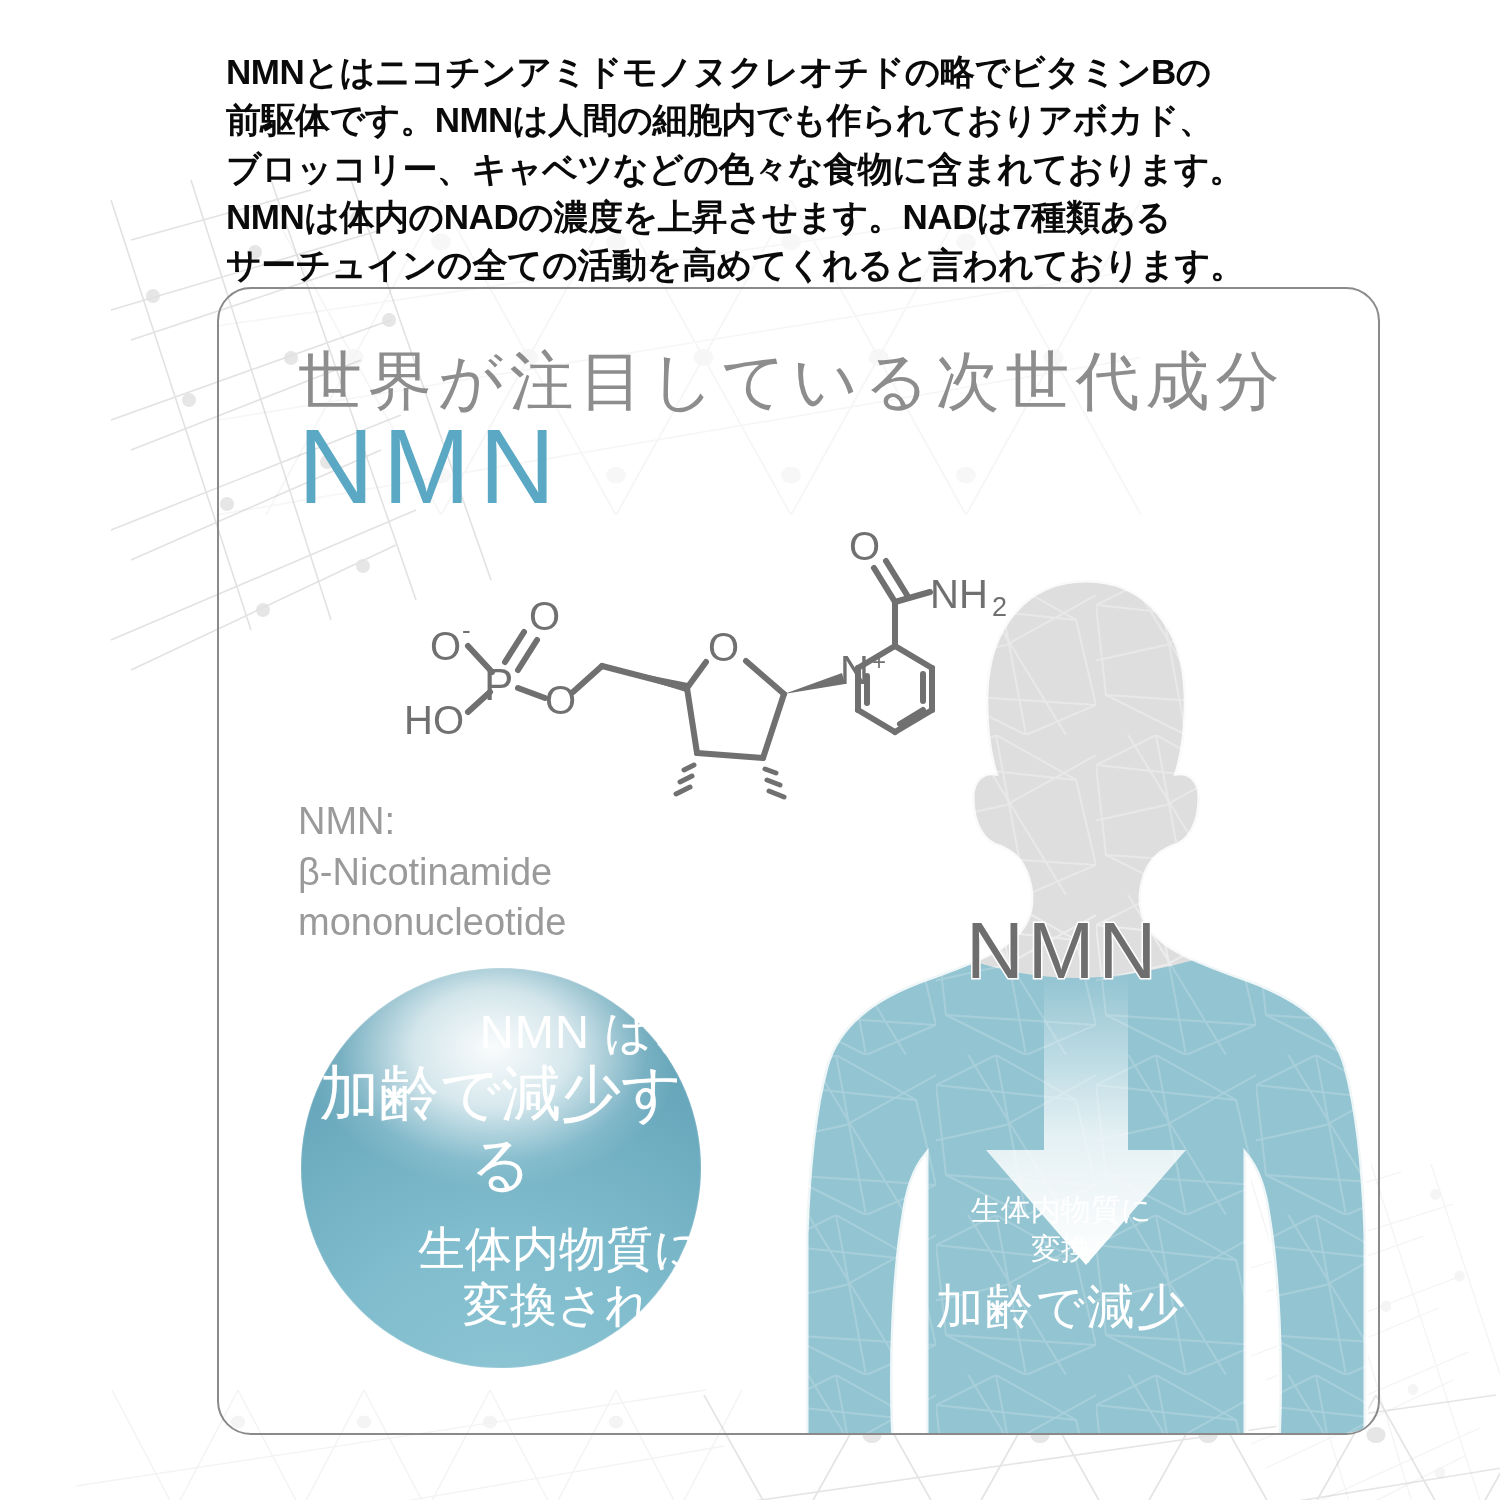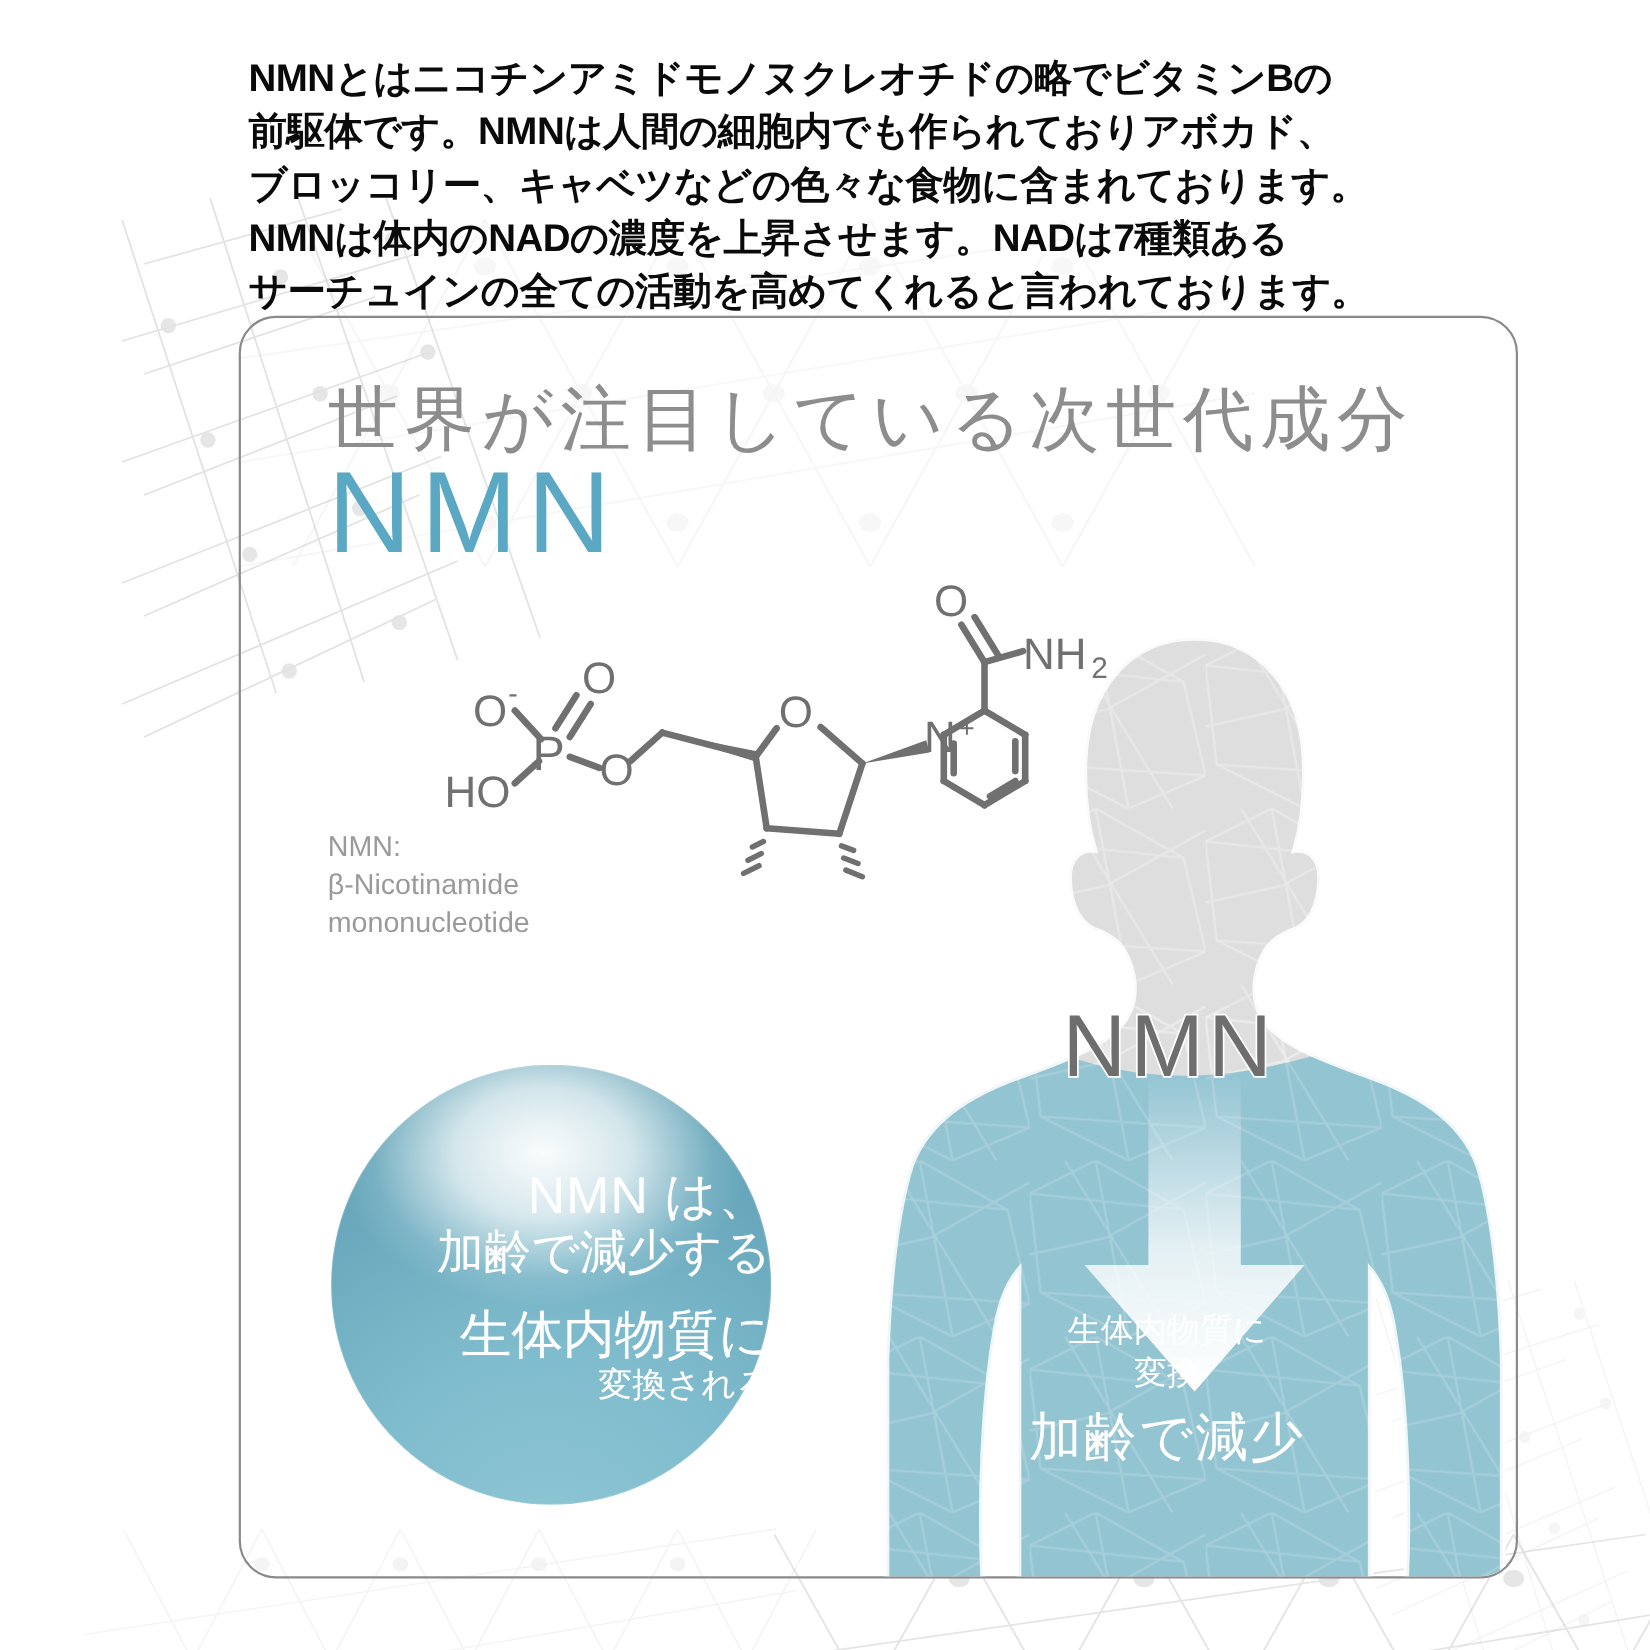--- a/index.html
+++ b/index.html
@@ -54,22 +54,22 @@
     font-size:105px;letter-spacing:9px;color:#5aa8c4;
     font-weight:300;line-height:1;
     z-index:30;
   }
 
   
   .molecule{position:absolute;left:370px;top:440px;width:620px;height:360px;z-index:28;}
 
   
   .molcap{
-    position:absolute;left:262px;top:752px;
-    font-size:26px;line-height:1.33;color:#9a9a9a;font-weight:400;
+    position:absolute;left:262px;top:796px;
+    font-size:38px;line-height:1.33;color:#9a9a9a;font-weight:400;
     white-space:pre-line;
     z-index:30;
   }
 
   
   .bubble-wrap{position:absolute;left:265px;top:968px;width:400px;height:400px;z-index:32;}
   .bubble{
     position:absolute;left:0;top:0;width:400px;height:400px;border-radius:50%;
     background:
       radial-gradient(ellipse 62% 46% at 48% 20%, rgba(255,255,255,0.97) 0%, rgba(255,255,255,0.72) 32%, rgba(255,255,255,0.12) 62%, rgba(255,255,255,0) 76%),
@@ -77,24 +77,24 @@
     box-shadow:inset 0 0 0 1px rgba(255,255,255,0.12);
   }
   .bubble-txt{
     position:absolute;left:0;top:0;width:400px;height:400px;
     display:flex;flex-direction:column;align-items:flex-end;justify-content:center;
     color:#ffffff;font-weight:200;
     text-align:center;line-height:1.18;
     text-shadow:0 0 1px rgba(255,255,255,0.4);
   }
   .bubble-l1{font-size:47px;letter-spacing:1px;}
-  .bubble-l2{font-size:43px;letter-spacing:0px;}
+  .bubble-l2{font-size:60px;letter-spacing:0px;}
   .bubble-gap{height:20px;}
   .bubble-l3{font-size:47px;letter-spacing:0px;}
-  .bubble-l4{font-size:31px;letter-spacing:0px;}
+  .bubble-l4{font-size:47px;letter-spacing:0px;}
 
   .fig-nmn{
     position:absolute;left:930px;top:905px;
     font-size:80px;font-weight:400;color:#6e6e6e;letter-spacing:4px;
     -webkit-text-stroke:3px #ffffff;
     paint-order:stroke fill;
     z-index:30;
   }
   .fig-sub{
     position:absolute;left:885px;top:1190px;width:280px;text-align:center;

